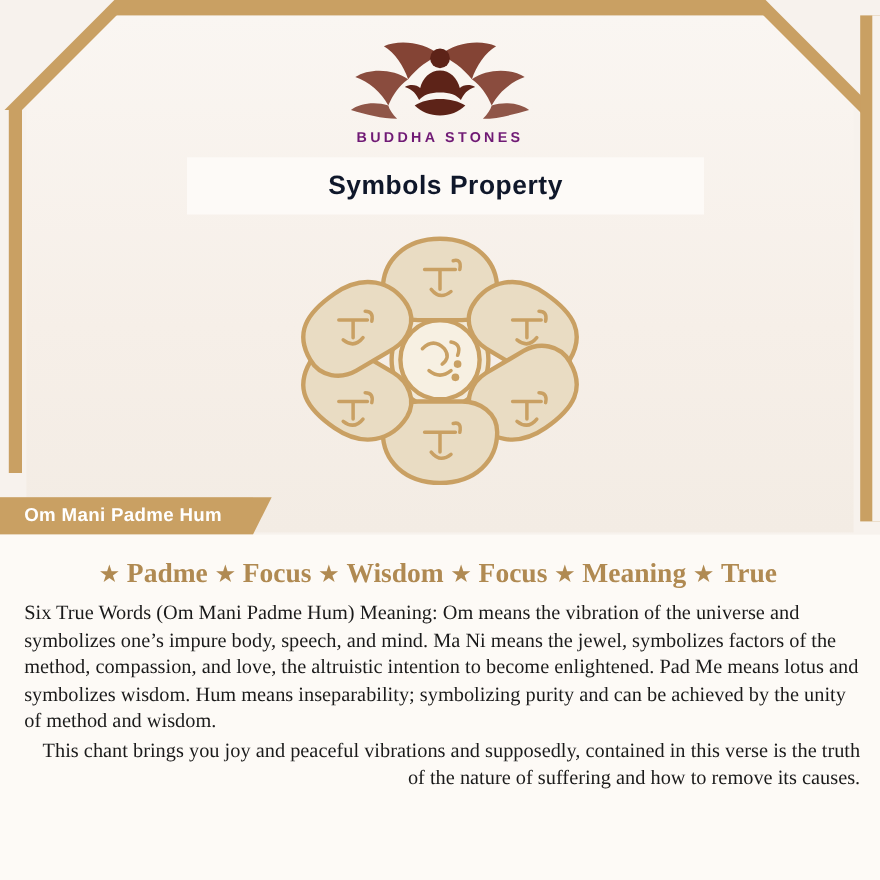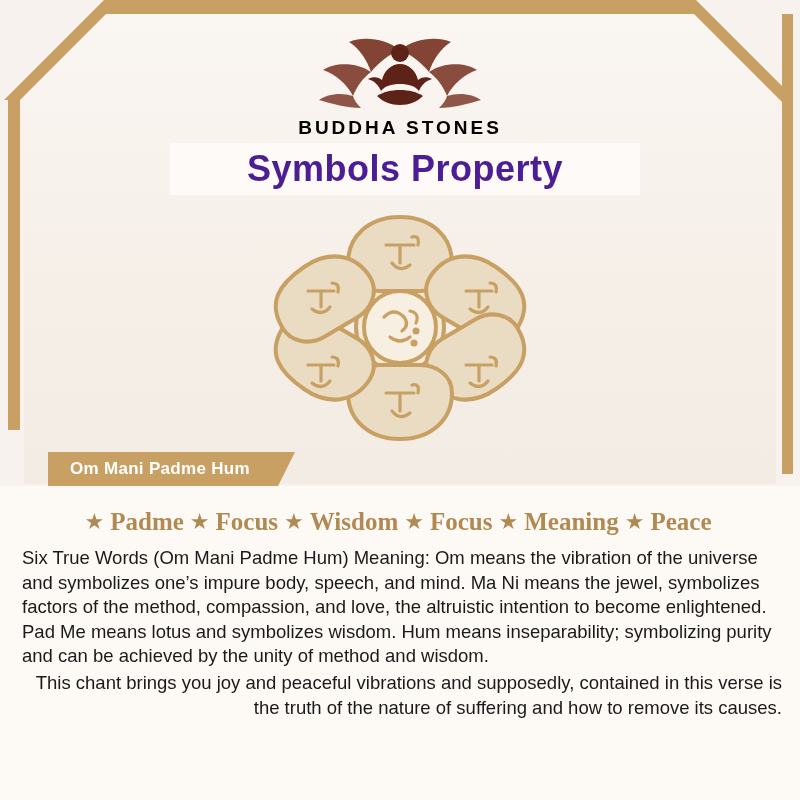--- a/index.html
+++ b/index.html
@@ -96,41 +96,41 @@
     text-align: center;
   }
   .logo-mark {
     width: 190px;
     height: 95px;
     margin: 0 auto;
     display: block;
   }
   .logo-text {
     margin-top: 2px;
-    font-size: 19px;
+    font-size: 13px;
     letter-spacing: 3px;
     font-weight: bold;
-    color: #000000;
+    color: #701a75;
     font-family: "Liberation Sans", sans-serif;
   }
 
   
   .title-bar {
     position: absolute;
     top: 143px; left: 170px;
     width: 470px; height: 52px;
     background: #fdfaf7;
     display: flex;
     align-items: center;
     justify-content: center;
   }
   .title-text {
-    font-size: 36px;
+    font-size: 24px;
     font-weight: bold;
-    color: #4c1d95;
+    color: #0f172a;
     letter-spacing: 0.5px;
     font-family: "Liberation Sans", sans-serif;
   }
 
   
   .mandala-wrap {
     position: absolute;
     top: 205px; left: 0; right: 0;
     display: flex;
     justify-content: center;
@@ -139,21 +139,20 @@
   
   .tag {
     position: absolute;
     top: 452px; left: 0;
     height: 34px;
     background: #c9a063;
     display: flex;
     align-items: center;
     padding: 0 28px 0 22px;
     box-sizing: border-box;
-    margin-left: 48px;
   }
   .tag:after {
     content: "";
     position: absolute;
     top: 0; right: -17px;
     width: 0; height: 0;
     border-top: 34px solid #c9a063;
     border-right: 17px solid transparent;
   }
   .tag-text {
@@ -190,21 +189,21 @@
     font-size: 22px;
     color: #b08a52;
     line-height: 1;
   }
 
   .body-text {
     padding: 10px 18px 0 22px;
     font-size: 18.5px;
     line-height: 1.33;
     color: #1a1a1a;
-    font-family: Liberation Sans, sans-serif;
+    font-family: Liberation Serif, serif;
   }
   .body-text p {
     margin: 0;
   }
   .body-text p + p {
     margin-top: 2px;
     text-align: right;
   }
 </style>
 </head>
@@ -291,21 +290,21 @@
       <span class="kw">Padme</span>
       <span class="star">★</span>
       <span class="kw">Focus</span>
       <span class="star">★</span>
       <span class="kw">Wisdom</span>
       <span class="star">★</span>
       <span class="kw">Focus</span>
       <span class="star">★</span>
       <span class="kw">Meaning</span>
       <span class="star">★</span>
-      <span class="kw">Peace</span>
+      <span class="kw">True</span>
     </div>
 
     <div class="body-text">
       <p>Six True Words (Om Mani Padme Hum) Meaning: Om means the vibration of the universe and symbolizes one’s impure body, speech, and mind. Ma Ni means the jewel, symbolizes factors of the method, compassion, and love, the altruistic intention to become enlightened. Pad Me means lotus and symbolizes wisdom. Hum means inseparability; symbolizing purity and can be achieved by the unity of method and wisdom.</p>
       <p>This chant brings you joy and peaceful vibrations and supposedly, contained in this verse is the truth of the nature of suffering and how to remove its causes.</p>
     </div>
   </div>
 
 </div>
 

